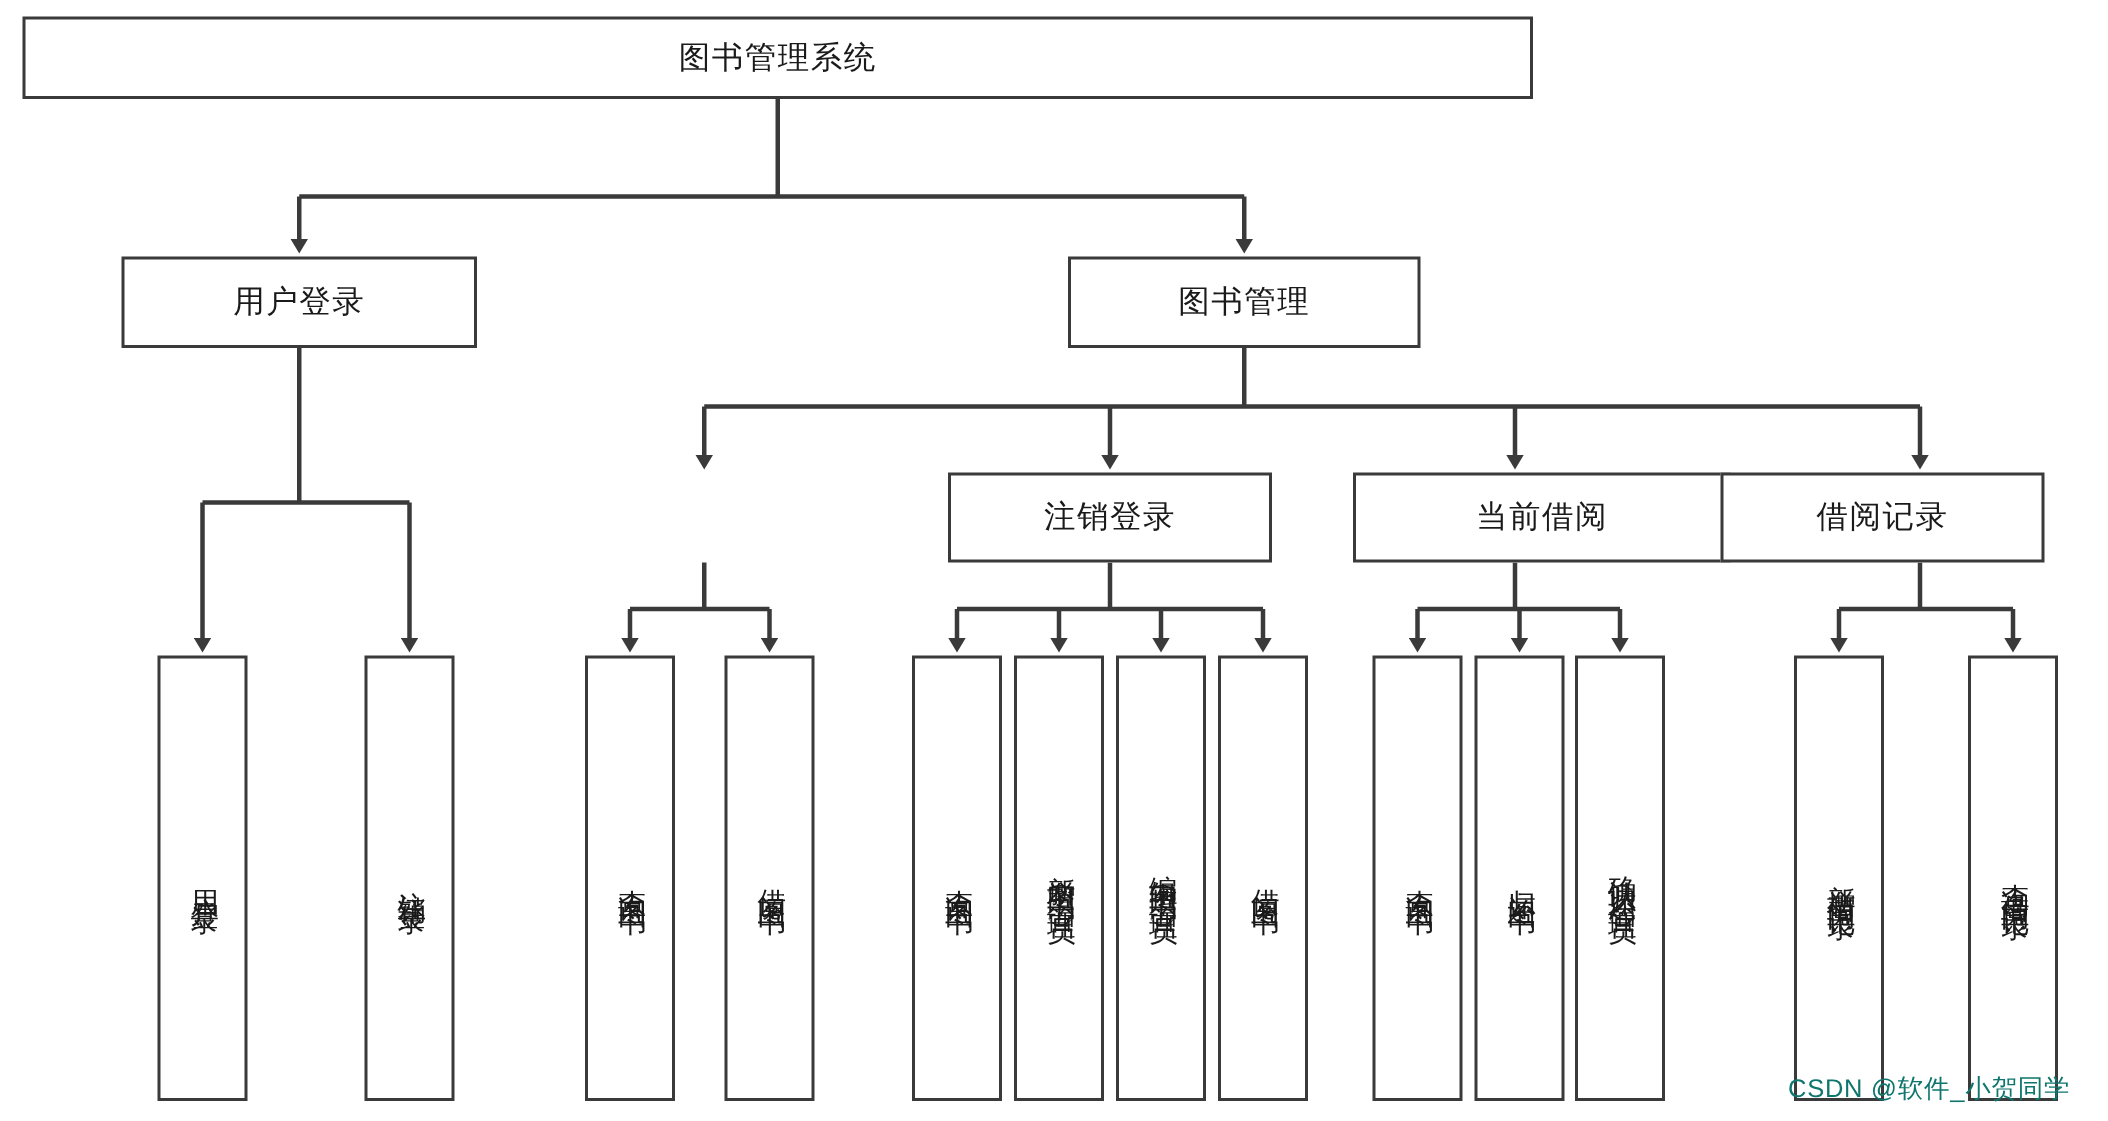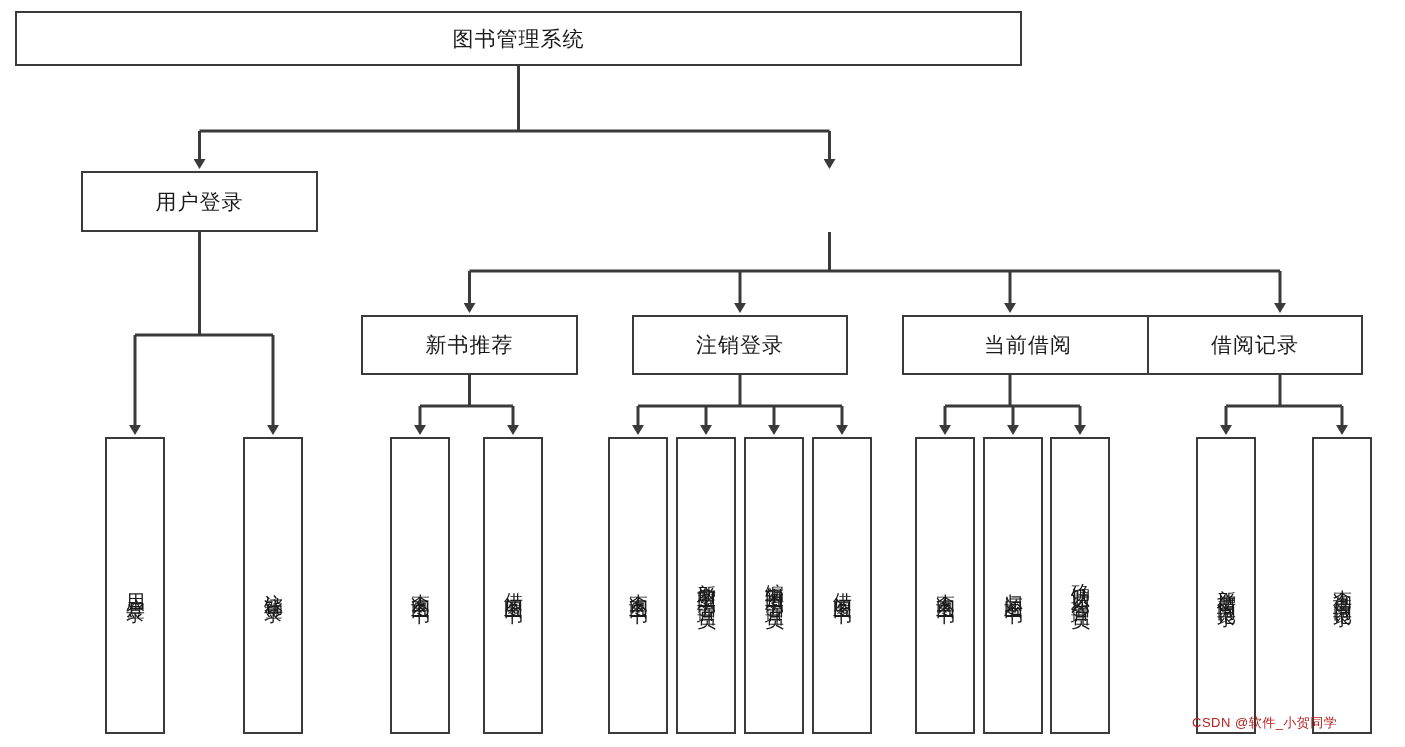--- a/index.html
+++ b/index.html
@@ -47,22 +47,22 @@
     line-height: 1.1;
     padding: 6px 0;
     text-align: center;
   }
   .node.v-label > span {
     writing-mode: vertical-rl;
     text-orientation: upright;
   }
   .watermark {
     position: absolute;
-    font-size: 13px;
-    color: #b91c1c;
+    font-size: 17px;
+    color: #0f766e;
     white-space: nowrap;
     letter-spacing: 0.5px;
   }
 </style>
 </head>
 <body>
 
 <div id="canvas">
 
   <svg id="wires" viewBox="0 0 1405 747" xmlns="http://www.w3.org/2000/svg">
@@ -108,24 +108,24 @@
       </g>
   </svg>
 
   <div class="node h-label" style="left: 15px; top: 11px; width: 1007px; height: 55px;">
     <span>图书管理系统</span>
   </div>
 
   <div class="node h-label" style="left: 81px; top: 171px; width: 237px; height: 61px;">
     <span>用户登录</span>
   </div>
+  <div class="node h-label" style="left: 712px; top: 171px; width: 235px; height: 61px;">
+    <span>图书管理</span>
+  </div>
 
-  <div class="node h-label" style="left: 361px; top: 315px; width: 217px; height: 60px;">
-    <span>新书推荐</span>
-  </div>
   <div class="node h-label" style="left: 632px; top: 315px; width: 216px; height: 60px;">
     <span>注销登录</span>
   </div>
   <div class="node h-label" style="left: 902px; top: 315px; width: 252px; height: 60px;">
     <span>当前借阅</span>
   </div>
   <div class="node h-label" style="left: 1147px; top: 315px; width: 216px; height: 60px;">
     <span>借阅记录</span>
   </div>
 

